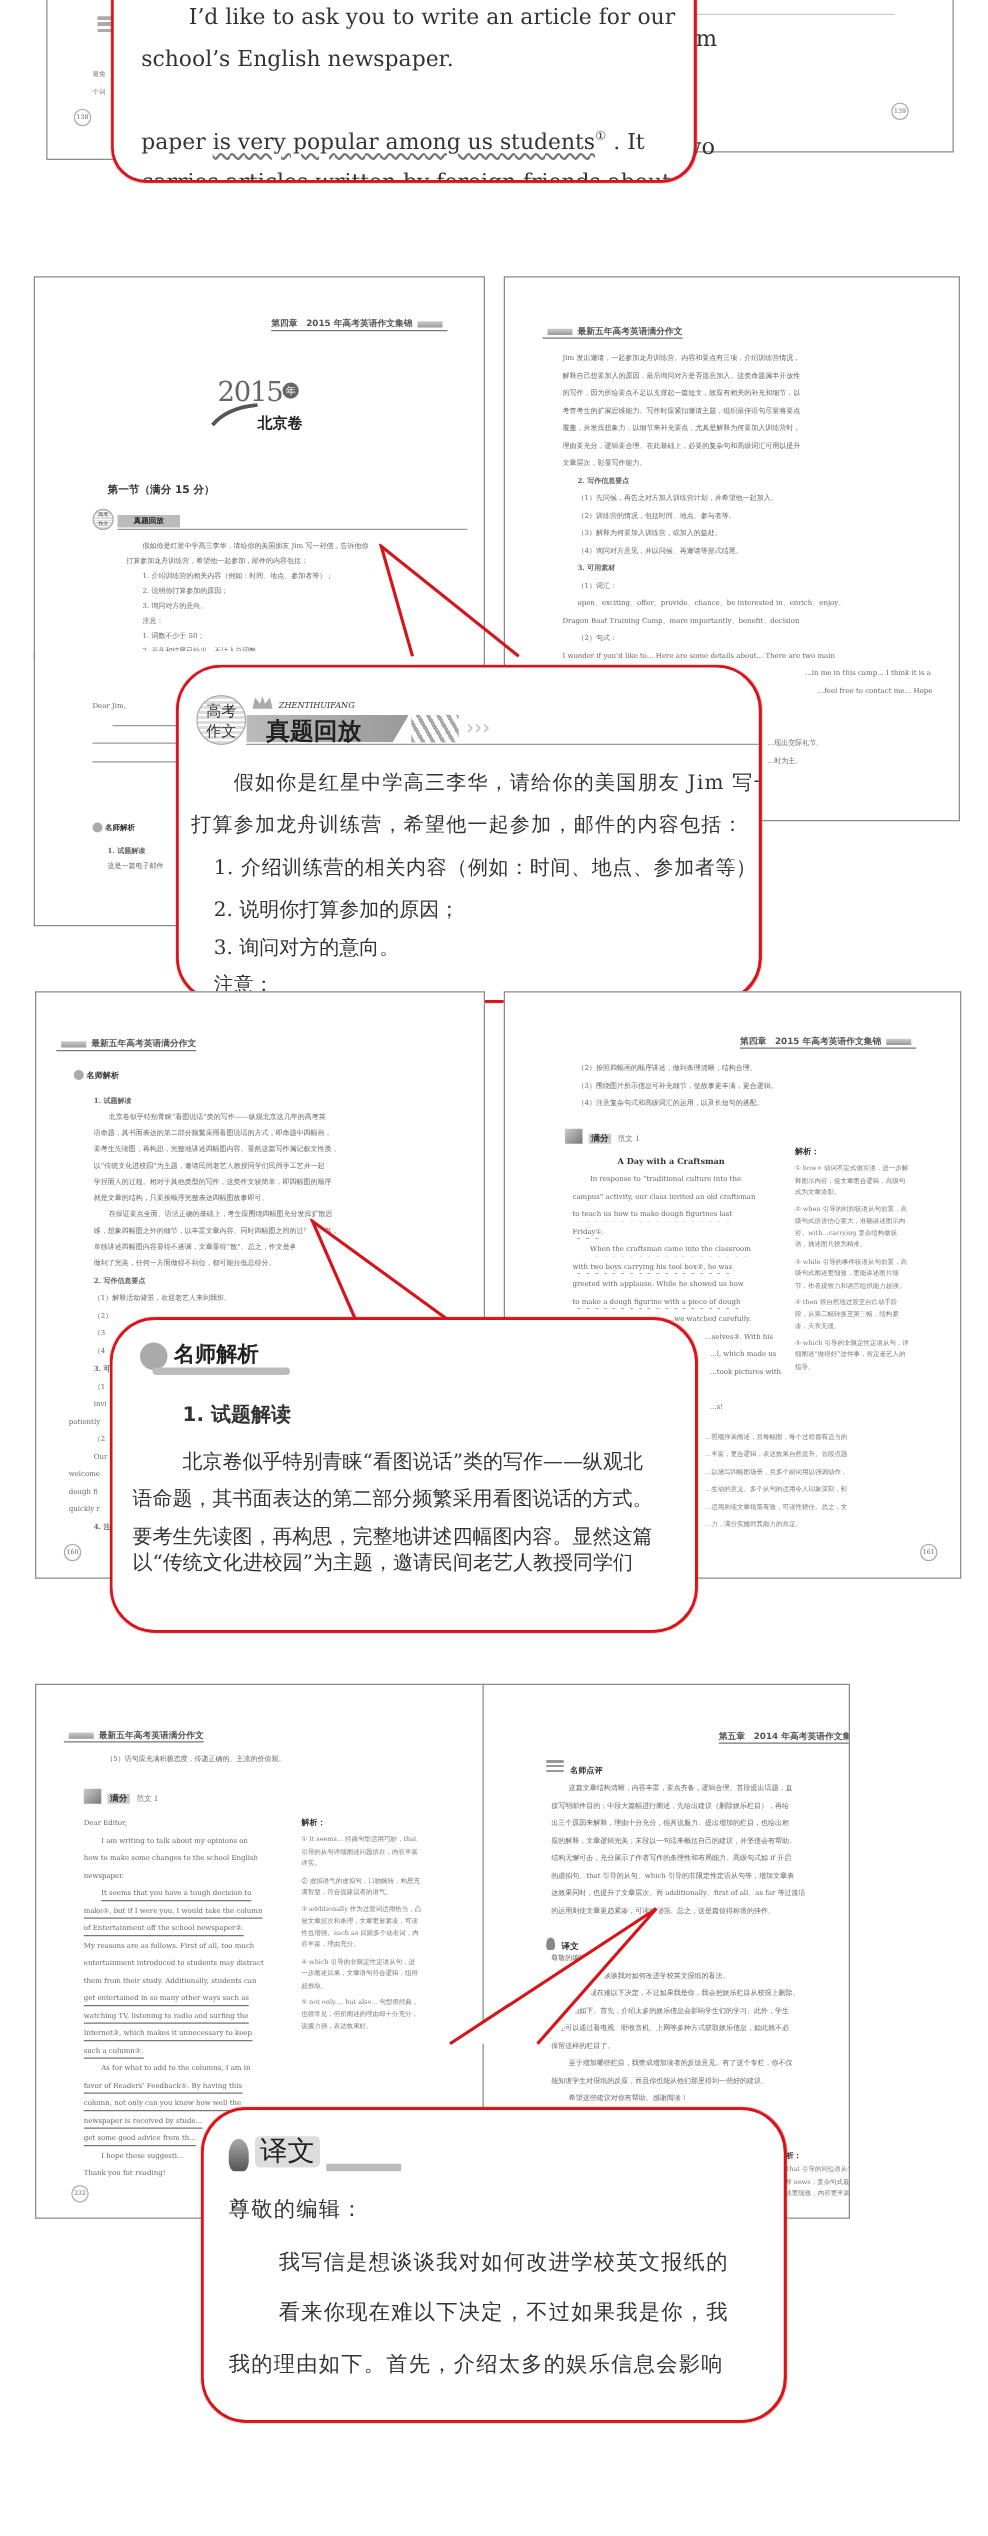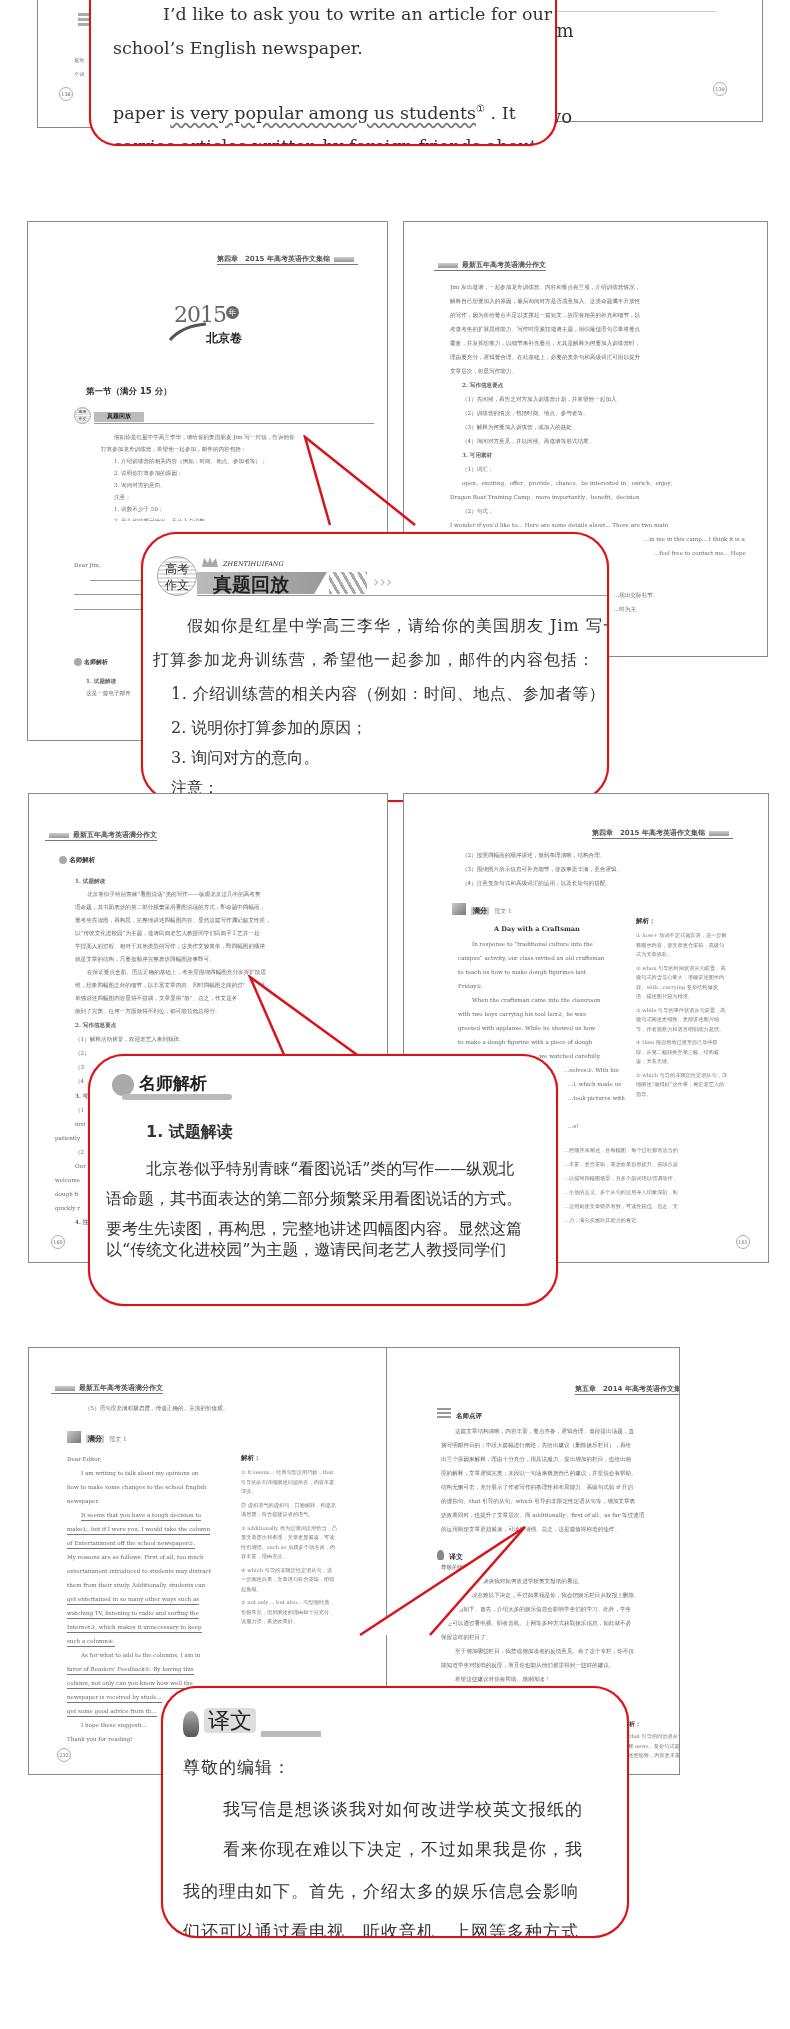--- a/index.html
+++ b/index.html
@@ -39,21 +39,21 @@
   <div class="line tinyx" style="left:30px;top:88px;">等。</div>
   <div class="pn" style="left:317px;top:101px;">139</div>
 </div>
 
 <div class="big" style="left:524px;top:20px;font-size:18px;">① am</div>
 <div class="big" style="left:538px;top:46px;font-size:16px;">突</div>
 <div class="big" style="left:538px;top:72px;font-size:16px;">程</div>
 <div class="big" style="left:524px;top:106px;font-size:18px;">② wo</div>
 
 <div class="callout" style="left:89px;top:-40px;width:468px;height:186px;border-radius:0 0 28px 28px;border-top:none;">
-  <div class="big" style="left:60px;top:44px;font-size:17.5px;margin-left:12px;">I’d like to ask you to write an article for our</div>
+  <div class="big" style="left:60px;top:44px;font-size:17.5px;">I’d like to ask you to write an article for our</div>
   <div class="big" style="left:22px;top:78px;font-size:17.5px;">school’s English newspaper.</div>
   <div class="big" style="left:22px;top:143px;font-size:17.5px;">
     <span>paper </span><span class="ul">is very popular among us students</span><sup style="font-size:10px;">①</sup> <span>. It</span>
   </div>
   <div class="big" style="left:22px;top:176px;font-size:17.5px;">carries articles written by foreign friends about the</div>
 </div>
 
 <div class="page" style="left:27px;top:221px;width:361px;height:307px;">
   <div class="hdr" style="left:189px;top:32px;">
     <span>第四章　2015 年高考英语作文集锦</span><span class="hdr-bar"></span>
@@ -331,14 +331,13 @@
 <div class="callout" style="left:161px;top:1686px;width:468px;height:252px;border-radius:36px;">
   <div style="position:absolute;left:20px;top:18px;">
     <span style="display:inline-block;width:16px;height:26px;border-radius:50% 50% 30% 30%;background:linear-gradient(#aaa,#555);vertical-align:middle;"></span>
     <span class="sans" style="font-size:22px;background:#ddd;padding:0 4px;border-radius:4px;color:#222;">译文</span>
     <span style="display:inline-block;width:60px;height:6px;background:#bbb;vertical-align:bottom;"></span>
   </div>
   <div class="big" style="left:20px;top:68px;font-size:17px;letter-spacing:1px;">尊敬的编辑：</div>
   <div class="big" style="left:60px;top:110px;font-size:17px;letter-spacing:1px;text-align:right;">我写信是想谈谈我对如何改进学校英文报纸的</div>
   <div class="big" style="left:20px;top:192px;font-size:17px;letter-spacing:1px;">我的理由如下。首先，介绍太多的娱乐信息会影响</div>
   <div class="big" style="left:60px;top:150px;font-size:17px;letter-spacing:1px;">看来你现在难以下决定，不过如果我是你，我</div>
-  <div class="big" style="left:20px;top:232px;font-size:17px;letter-spacing:1px;">们还可以通过看电视、听收音机、上网等多种方式</div>
 </div>
 
 </body></html>

